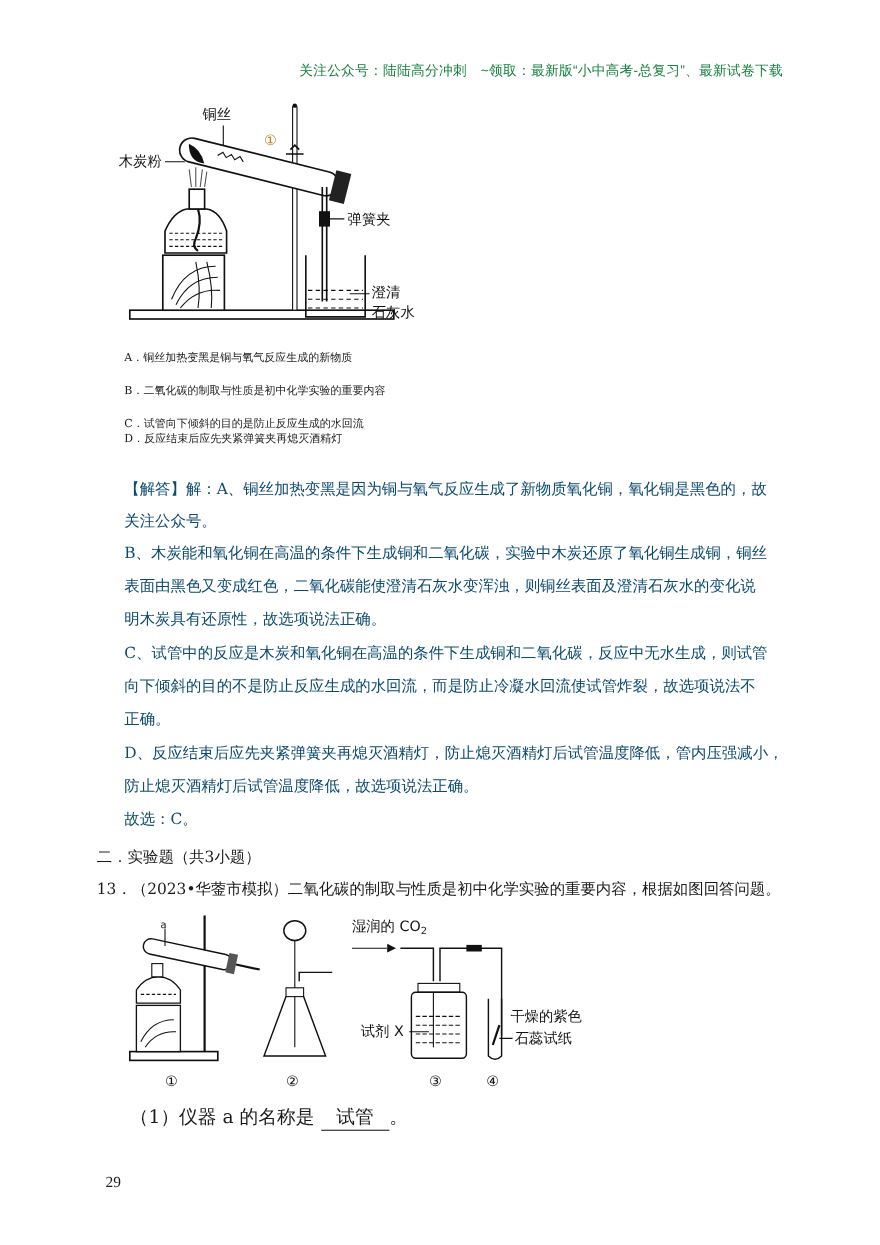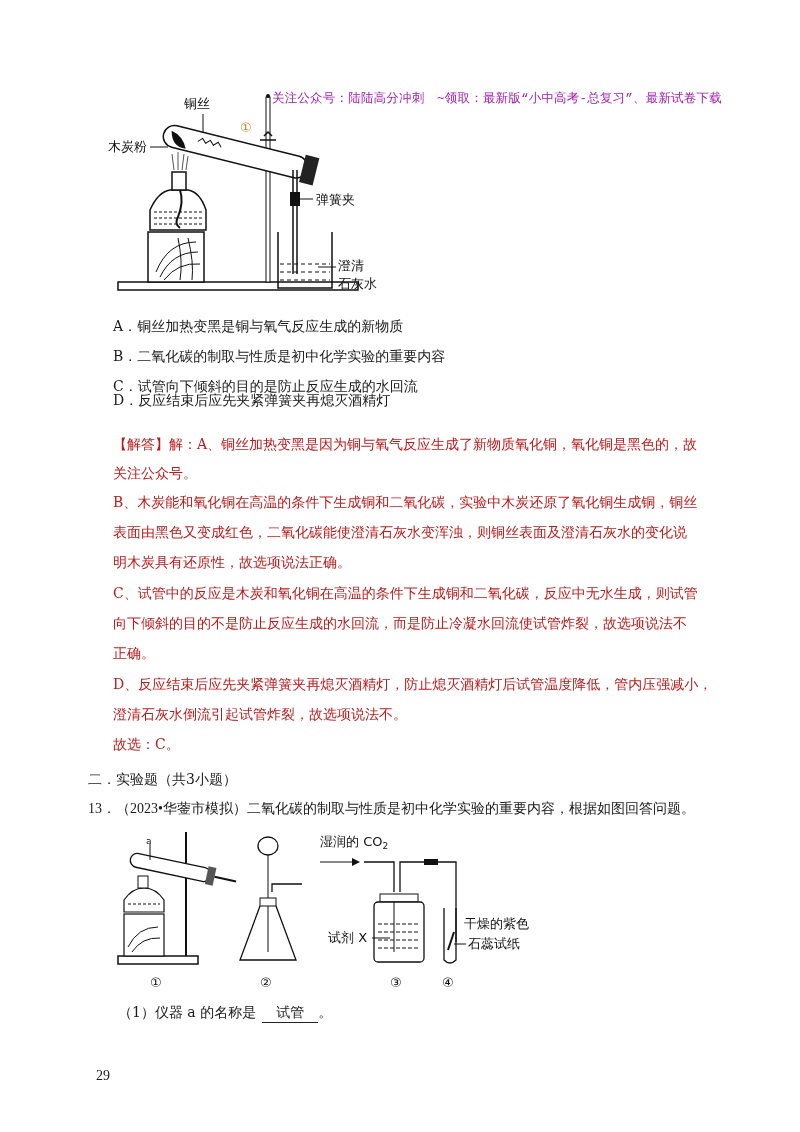--- a/index.html
+++ b/index.html
@@ -1,27 +1,27 @@
 <!DOCTYPE html>
 <html><head>
 <meta charset="utf-8">
 <style>
   html, body { margin: 0; padding: 0; background: #ffffff; }
   body { width: 800px; height: 1132px; position: relative; overflow: hidden;
          font-family: "DejaVu Serif", "Liberation Serif", serif; color: #1a1a1a; }
   .header { position: absolute; top: 56px; left: 272px; font-size: 12.5px;
-            font-family: Liberation Mono, monospace; color: #a21caf; letter-spacing: 0.2px; white-space: nowrap; margin-top: 34px; }
+            font-family: Liberation Sans, sans-serif; color: #15803d; letter-spacing: 0.2px; white-space: nowrap; }
   .fig1 { position: absolute; left: 108px; top: 92px; width: 300px; height: 208px; }
-  .opt { position: absolute; left: 113px; font-size: 14px; white-space: nowrap; }
-  .red { color: #b91c1c; }
+  .opt { position: absolute; left: 113px; font-size: 10px; white-space: nowrap; }
+  .red { color: #0c4a6e; }
   .ans { position: absolute; left: 113px; font-size: 14px; white-space: nowrap; }
   .section { position: absolute; left: 88px; top: 771px; font-size: 14px; font-weight: normal; }
-  .q13 { position: absolute; left: 88px; top: 800px; font-size: 14px; white-space: nowrap; font-family: Liberation Serif, serif; }
+  .q13 { position: absolute; left: 88px; top: 800px; font-size: 14px; white-space: nowrap; }
   .fig2 { position: absolute; left: 110px; top: 832px; width: 440px; height: 160px; }
-  .sub1 { position: absolute; left: 118px; top: 1004px; font-size: 14px; white-space: nowrap; }
+  .sub1 { position: absolute; left: 118px; top: 1004px; font-size: 17px; white-space: nowrap; }
   .blank { display: inline-block; border-bottom: 1px solid #222; padding: 0 14px; margin-left: 6px; }
   .pagenum { position: absolute; left: 96px; top: 1068px; font-size: 14px; font-family: Liberation Serif, serif; }
   .lbl { font-family: "DejaVu Sans", "Liberation Sans", sans-serif; font-size: 13px; fill: #111; }
 </style>
 </head>
 <body>
 
 <div class="header">关注公众号：陆陆高分冲刺　~领取：最新版“小中高考-总复习”、最新试卷下载</div>
 
 <svg class="fig1" viewBox="0 0 300 208">
@@ -80,21 +80,21 @@
 
 <div class="ans red" style="top:436px">【解答】解：A、铜丝加热变黑是因为铜与氧气反应生成了新物质氧化铜，氧化铜是黑色的，故</div>
 <div class="ans red" style="top:465px">关注公众号。</div>
 <div class="ans red" style="top:494px">B、木炭能和氧化铜在高温的条件下生成铜和二氧化碳，实验中木炭还原了氧化铜生成铜，铜丝</div>
 <div class="ans red" style="top:524px">表面由黑色又变成红色，二氧化碳能使澄清石灰水变浑浊，则铜丝表面及澄清石灰水的变化说</div>
 <div class="ans red" style="top:554px">明木炭具有还原性，故选项说法正确。</div>
 <div class="ans red" style="top:585px">C、试管中的反应是木炭和氧化铜在高温的条件下生成铜和二氧化碳，反应中无水生成，则试管</div>
 <div class="ans red" style="top:615px">向下倾斜的目的不是防止反应生成的水回流，而是防止冷凝水回流使试管炸裂，故选项说法不</div>
 <div class="ans red" style="top:645px">正确。</div>
 <div class="ans red" style="top:676px">D、反应结束后应先夹紧弹簧夹再熄灭酒精灯，防止熄灭酒精灯后试管温度降低，管内压强减小，</div>
-<div class="ans red" style="top:706px">澄清石灰水倒流引起试管炸裂，故选项说法不。</div>
+<div class="ans red" style="top:706px">防止熄灭酒精灯后试管温度降低，故选项说法正确。</div>
 <div class="ans red" style="top:736px">故选：C。</div>
 
 <div class="section">二．实验题（共3小题）</div>
 <div class="q13">13．（2023•华蓥市模拟）二氧化碳的制取与性质是初中化学实验的重要内容，根据如图回答问题。</div>
 
 <svg class="fig2" viewBox="0 0 440 160">
 
   <rect x="8" y="124" width="80" height="8" fill="none" stroke="#111" stroke-width="1.5"></rect>
   <rect x="14" y="82" width="40" height="42" fill="#fff" stroke="#111" stroke-width="1.2"></rect>
   <path d="M18 115 Q28 95 48 95 M22 120 Q32 105 50 106" fill="none" stroke="#111"></path>

